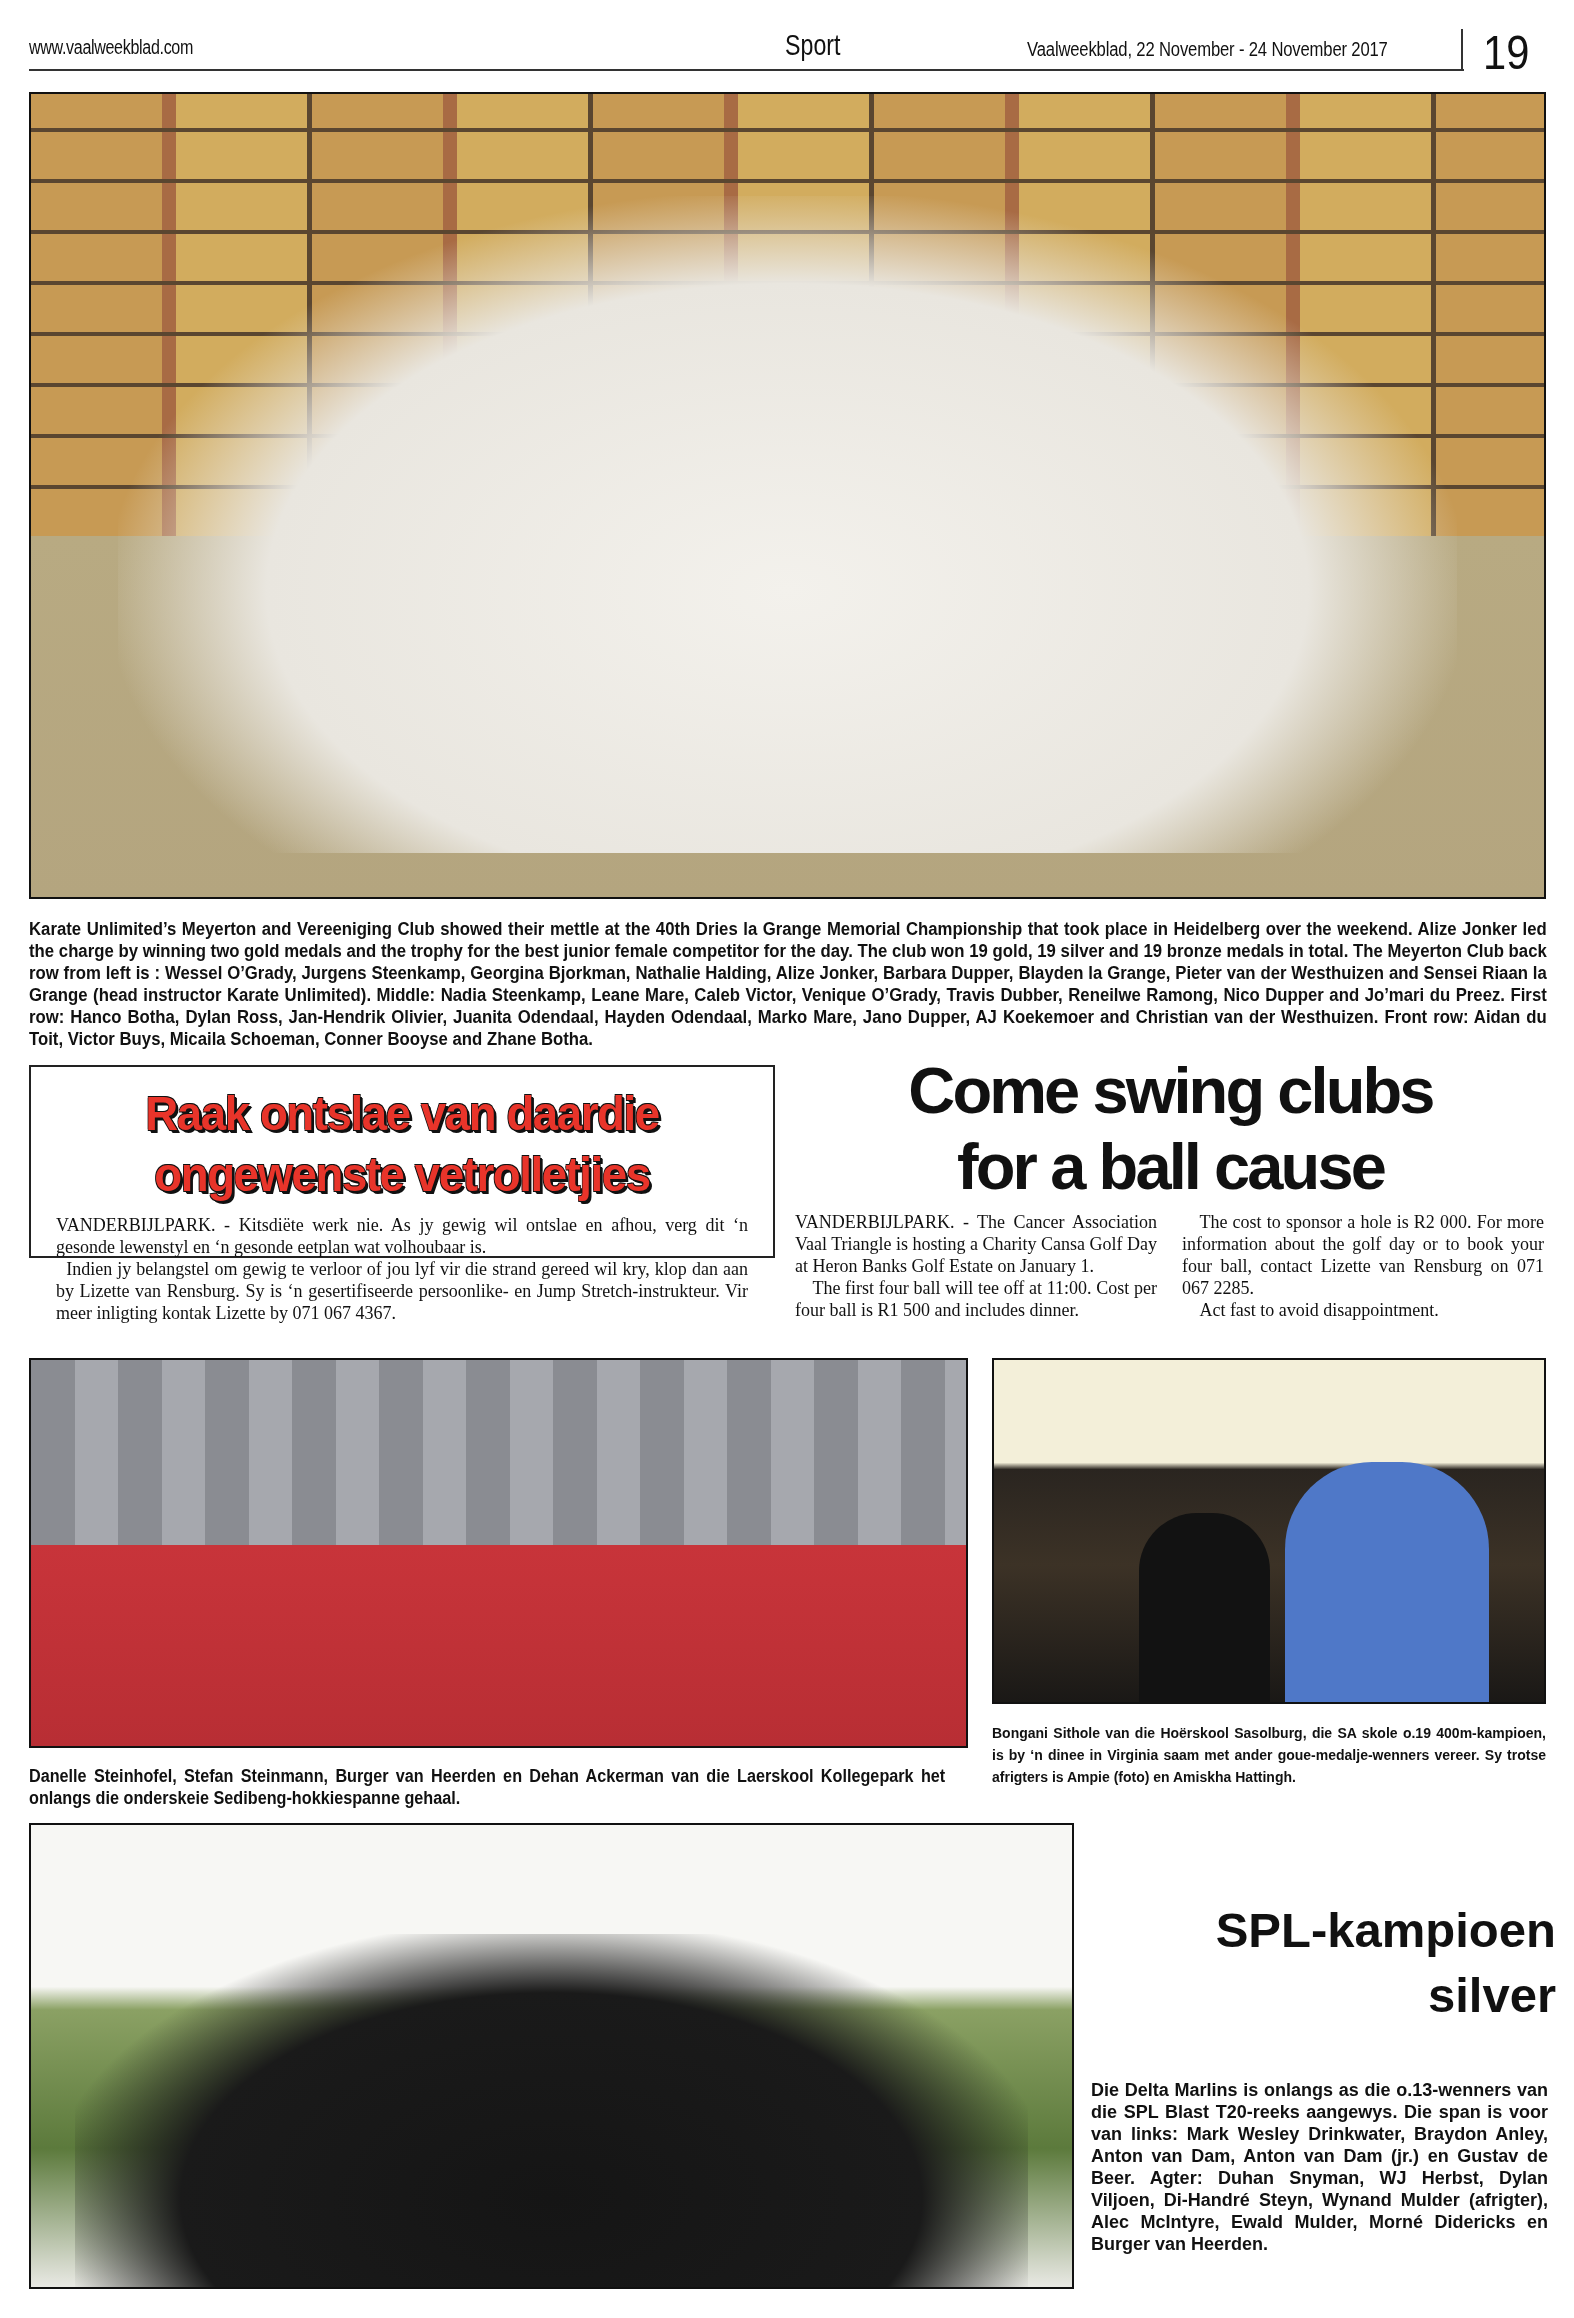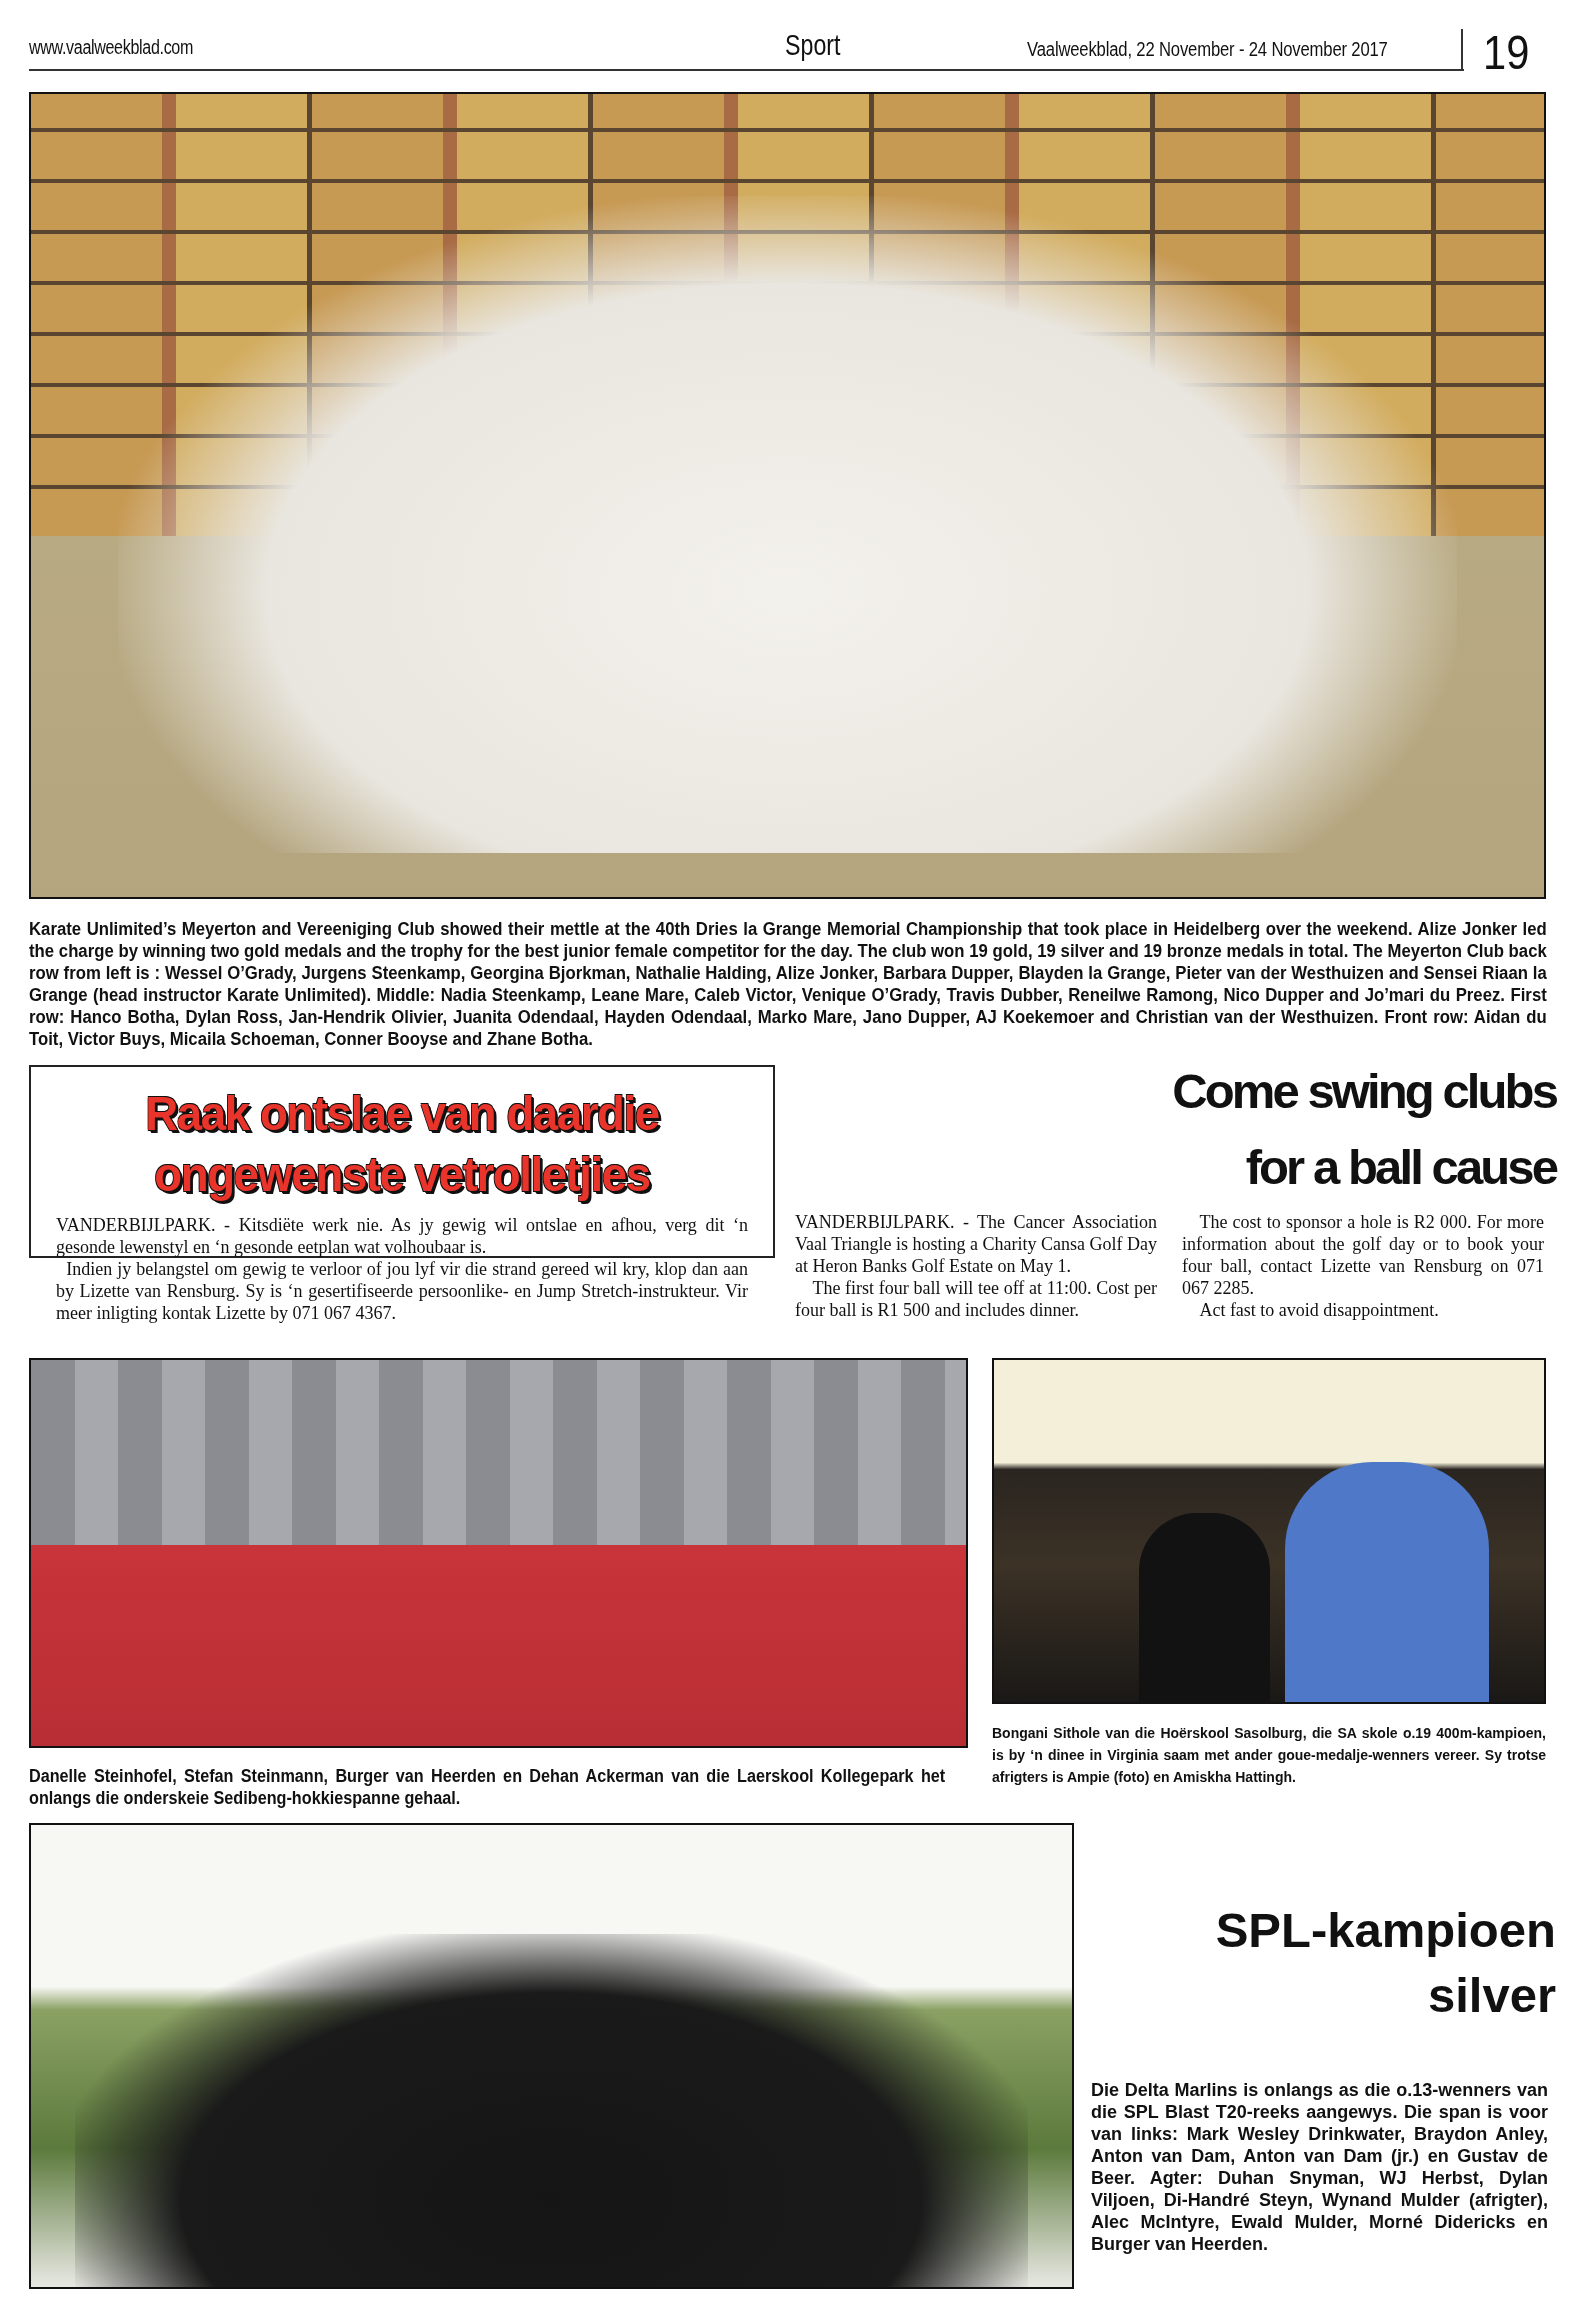--- a/index.html
+++ b/index.html
@@ -68,23 +68,23 @@
   }
   .raak-body {
     position: absolute; left: 25px; right: 25px; top: 147px;
     font-family: "Liberation Serif", serif; font-size: 18px; line-height: 22px; text-align: justify;
   }
   .raak-body p { text-indent: 0; }
   .raak-body p + p { text-indent: 10.2px; }
 
   
   .golf-title {
-    left: 785px; top: 1053px; width: 771px; text-align: right;
+    left: 785px; top: 1053px; width: 771px; text-align: center;
     font-family: "Liberation Sans", sans-serif; font-weight: bold;
-    font-size: 49px; line-height: 76px; letter-spacing: -2.9px;
+    font-size: 65px; line-height: 76px; letter-spacing: -2.9px;
   }
   .golf-cols { left: 795px; top: 1211px; width: 749px; column-count: 2; column-gap: 25px;
     font-family: "Liberation Serif", serif; font-size: 18px; line-height: 22px; text-align: justify; height: 142px; column-fill: auto; }
   .golf-cols p + p { text-indent: 17.4px; }
 
   
   .spl-title {
     left: 1076px; top: 1898px; width: 480px; text-align: right;
     font-family: "Liberation Sans", sans-serif; font-weight: bold;
     font-size: 49px; line-height: 65px;
@@ -114,21 +114,21 @@
     <p>VANDERBIJLPARK. - Kitsdiëte werk nie. As jy gewig wil ontslae en afhou, verg dit ‘n gesonde lewenstyl en ‘n gesonde eetplan wat volhoubaar is.</p>
     <p>Indien jy belangstel om gewig te verloor of jou lyf vir die strand gereed wil kry, klop dan aan by Lizette van Rensburg.  Sy is ‘n gesertifiseerde persoonlike- en Jump Stretch-instrukteur. Vir meer inligting kontak Lizette by 071 067 4367.</p>
   </div>
 </div>
 
 <div class="abs golf-title">
   <div>Come swing clubs</div>
   <div>for a ball cause</div>
 </div>
 <div class="abs golf-cols">
-  <p>VANDERBIJLPARK. - The Cancer Association Vaal Triangle is hosting a Charity Cansa Golf Day at Heron Banks Golf Estate on May 1.</p>
+  <p>VANDERBIJLPARK. - The Cancer Association Vaal Triangle is hosting a Charity Cansa Golf Day at Heron Banks Golf Estate on January 1.</p>
   <p>The first four ball will tee off at 11:00. Cost per four ball is R1 500 and includes dinner.</p>
   <p>The cost to sponsor a hole is R2 000. For more information about the golf day or to book your four ball, contact Lizette van Rensburg on 071 067 2285.</p>
   <p>Act fast to avoid disappointment.</p>
 </div>
 
 <div class="abs photo photo-hockey" aria-label="Four Laerskool Kollegepark pupils in red school jerseys"></div>
 <div class="abs cap cap-hockey">Danelle Steinhofel, Stefan Steinmann, Burger van Heerden en Dehan Ackerman van die Laerskool Kollegepark het onlangs die onderskeie Sedibeng-hokkiespanne gehaal.</div>
 
 <div class="abs photo photo-award" aria-label="Bongani Sithole receiving an award trophy">
   <div class="fig1"></div>

